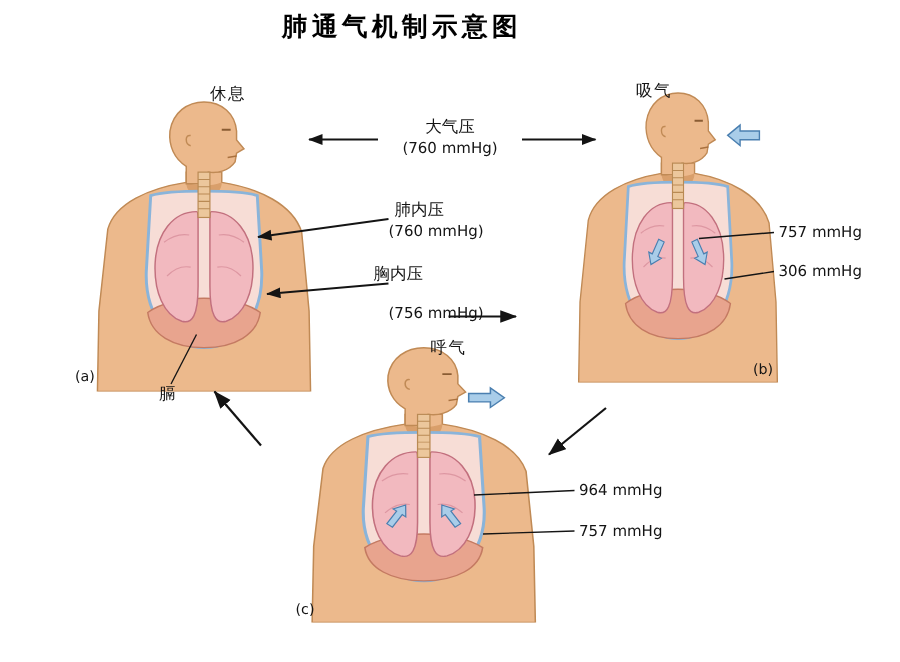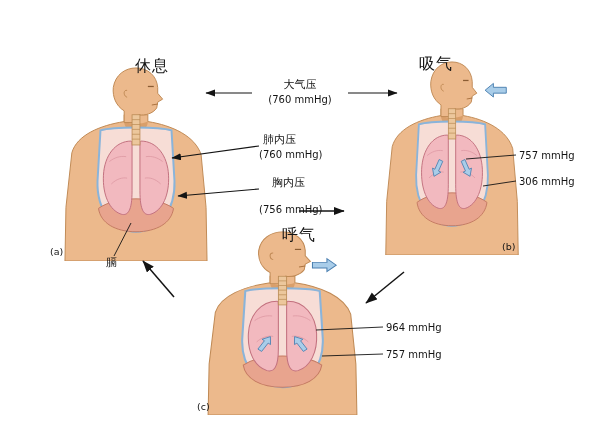--- a/index.html
+++ b/index.html
@@ -5,21 +5,21 @@
   *{margin:0;padding:0;box-sizing:border-box}
   html,body{background:#fff}
   body{font-family:"DejaVu Sans","Liberation Sans",sans-serif;color:#141414}
   .canvas{position:relative;width:600px;height:441px;background:#fff;overflow:hidden}
   .figure{position:absolute}
   .overlay{position:absolute;left:0;top:0;width:600px;height:441px;pointer-events:none}
   .lbl{position:absolute;color:#141414;font-size:11px;line-height:1.15;white-space:nowrap}
   .cx{transform:translateX(-50%)}
   .small{font-size:10px}
   .tag{font-size:9.5px}
-  .state{font-size:16px;letter-spacing:1px}
+  .state{font-size:11px;letter-spacing:1px}
   .title{position:absolute;left:0;top:6px;width:536px;text-align:center;
          font-size:17px;font-weight:700;letter-spacing:3px;color:#000}
   .overlay line{stroke:#141414}
 </style>
 </head>
 <body>
 
 <div class="canvas">
 
   <svg class="figure" style="left:62px;top:66px;width:148px;height:195px" viewBox="0 0 150 200" preserveAspectRatio="none">
@@ -101,32 +101,33 @@
     <line x1="299" y1="211" x2="344" y2="211" stroke-width="1.4" marker-end="url(#ah-black)"></line>
     <line x1="404" y1="272" x2="366" y2="303" stroke-width="1.5" marker-end="url(#ah-black)"></line>
     <line x1="174" y1="297" x2="143" y2="261" stroke-width="1.5" marker-end="url(#ah-black)"></line>
     <line x1="114" y1="256" x2="131" y2="223" stroke-width="0.9"></line>
     <line x1="516" y1="155" x2="466" y2="159" stroke-width="0.9"></line>
     <line x1="516" y1="181" x2="483" y2="186" stroke-width="0.9"></line>
     <line x1="383" y1="327" x2="316" y2="330" stroke-width="0.9"></line>
     <line x1="383" y1="354" x2="322" y2="356" stroke-width="0.9"></line>
   </svg>
 
+  <div class="title">肺通气机制示意图</div>
 
   <div class="lbl state cx" style="left:152px;top:57px">休息</div>
   <div class="lbl state cx" style="left:436px;top:55px">吸气</div>
   <div class="lbl state cx" style="left:299px;top:226px">呼气</div>
 
   <div class="lbl cx" style="left:300px;top:79px">大气压</div>
   <div class="lbl cx small" style="left:300px;top:94px">(760 mmHg)</div>
 
   <div class="lbl" style="left:263px;top:134px">肺内压</div>
   <div class="lbl small" style="left:259px;top:149px">(760 mmHg)</div>
 
-  <div class="lbl" style="left:272px;top:177px">胸内压</div>
+  <div class="lbl" style="left:249px;top:177px">胸内压</div>
   <div class="lbl small" style="left:259px;top:204px">(756 mmHg)</div>
 
   <div class="lbl tag" style="left:50px;top:247px">(a)</div>
   <div class="lbl" style="left:106px;top:257px">膈</div>
   <div class="lbl tag" style="left:502px;top:242px">(b)</div>
   <div class="lbl tag" style="left:197px;top:402px">(c)</div>
 
   <div class="lbl small" style="left:519px;top:150px">757 mmHg</div>
   <div class="lbl small" style="left:519px;top:176px">306 mmHg</div>
   <div class="lbl small" style="left:386px;top:322px">964 mmHg</div>

